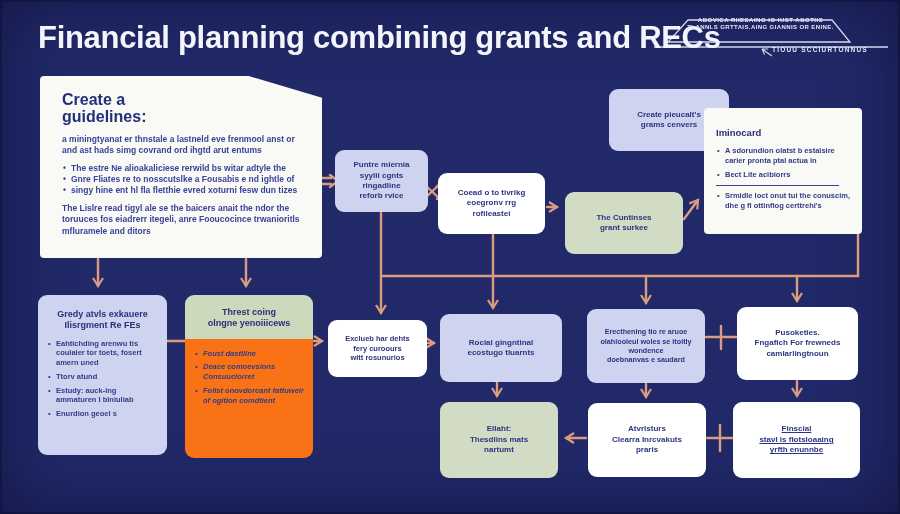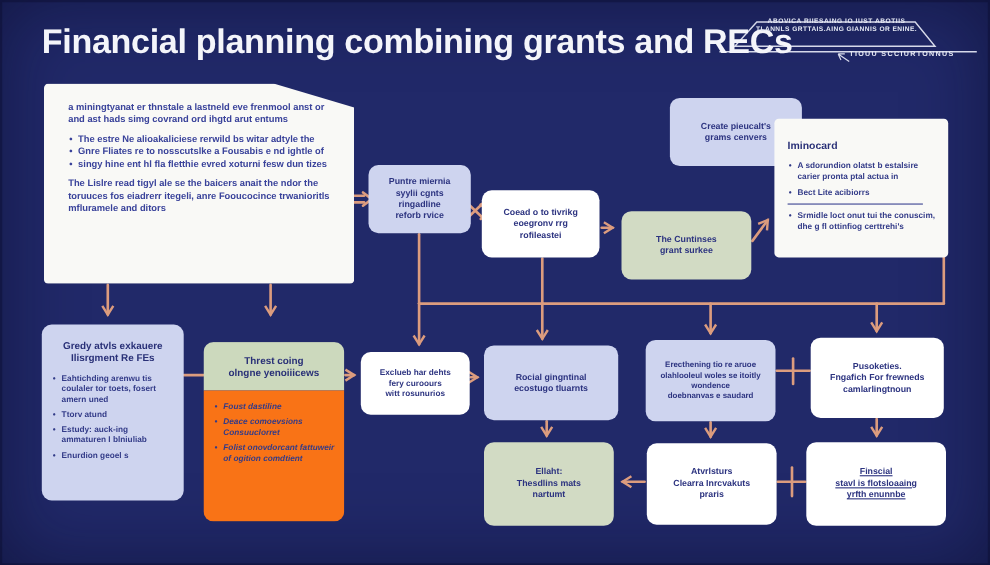--- a/index.html
+++ b/index.html
@@ -40,21 +40,21 @@
   .gtext{font-size:8.5px;font-weight:600;color:#39429a;line-height:1.35;margin:0 0 6px;}
   .glist{list-style:none;margin:0 0 6px;padding:0;}
   .glist li{position:relative;padding-left:9px;font-size:8.5px;font-weight:600;color:#39429a;line-height:1.35;}
   .glist li::before{content:"•";position:absolute;left:1px;}
 
   .boxtitle{white-space:pre-line;font-size:9px;font-weight:800;line-height:1.25;color:#293077;}
   .blist{list-style:none;margin:7px 0 0;padding:0;text-align:left;width:100%;}
   .blist li{position:relative;padding-left:9px;font-size:7.5px;font-weight:600;color:#333b88;line-height:1.3;margin-bottom:4px;}
   .blist li::before{content:"•";position:absolute;left:1px;}
 
-  .threst{padding:0;overflow:hidden;margin-top:16px;}
+  .threst{padding:0;overflow:hidden;}
   .threst-head{background:#ccd9bd;width:100%;box-sizing:border-box;padding:12px 6px 9px;}
   .threst-body{background:#f97316;width:100%;flex:1;box-sizing:border-box;padding:8px 9px;font-style:italic;}
 
   .imino{align-items:flex-start;text-align:left;padding:10px 12px;}
   .imino .boxtitle{font-size:9.5px;}
   .imino-div{width:92%;border:none;border-top:1.2px solid #3a4390;margin:2px 0 5px;}
 </style>
 </head>
 <body>
 
@@ -119,20 +119,22 @@
       <polygon points="48,12 192,12 210,34 28,34"></polygon>
       <line x1="14" y1="39" x2="248" y2="39"></line>
       <path d="M132,48 L122,41 M122,41 L128,41 M122,41 L124.5,46.5" stroke-width="1.1"></path>
     </g>
   </svg>
   <div class="logo-text logo-l1">ABOVICA RIIESAING IO IUST ABOTIIS</div>
   <div class="logo-text logo-l2">TLANNLS GRTTAIS.AING GIANNIS OR ENINE.</div>
   <div class="logo-text logo-tag">TIOUU SCCIURTONNUS</div>
 
   <div class="fbox panel gbox">
+    <div class="gtitle">Create a
+guidelines:</div>
     <p class="gtext">a miningtyanat er thnstale a lastneld eve frenmool anst or and ast hads simg covrand ord ihgtd arut entums</p>
     <ul class="glist">
       <li>The estre Ne alioakaliciese rerwild bs witar adtyle the</li>
       <li>Gnre Fliates re to nosscutslke a Fousabis e nd ightle of</li>
       <li>singy hine ent hl fla fletthie evred xoturni fesw dun tizes</li>
     </ul>
     <p class="gtext">The Lislre read tigyl ale se the baicers anait the ndor the toruuces fos eiadrerr itegeli, anre Fooucocince trwanioritls mfluramele and ditors</p>
   </div>
 
   <div class="fbox blue" style="left:335px;top:150px;width:93px;height:62px;padding:4px;">

